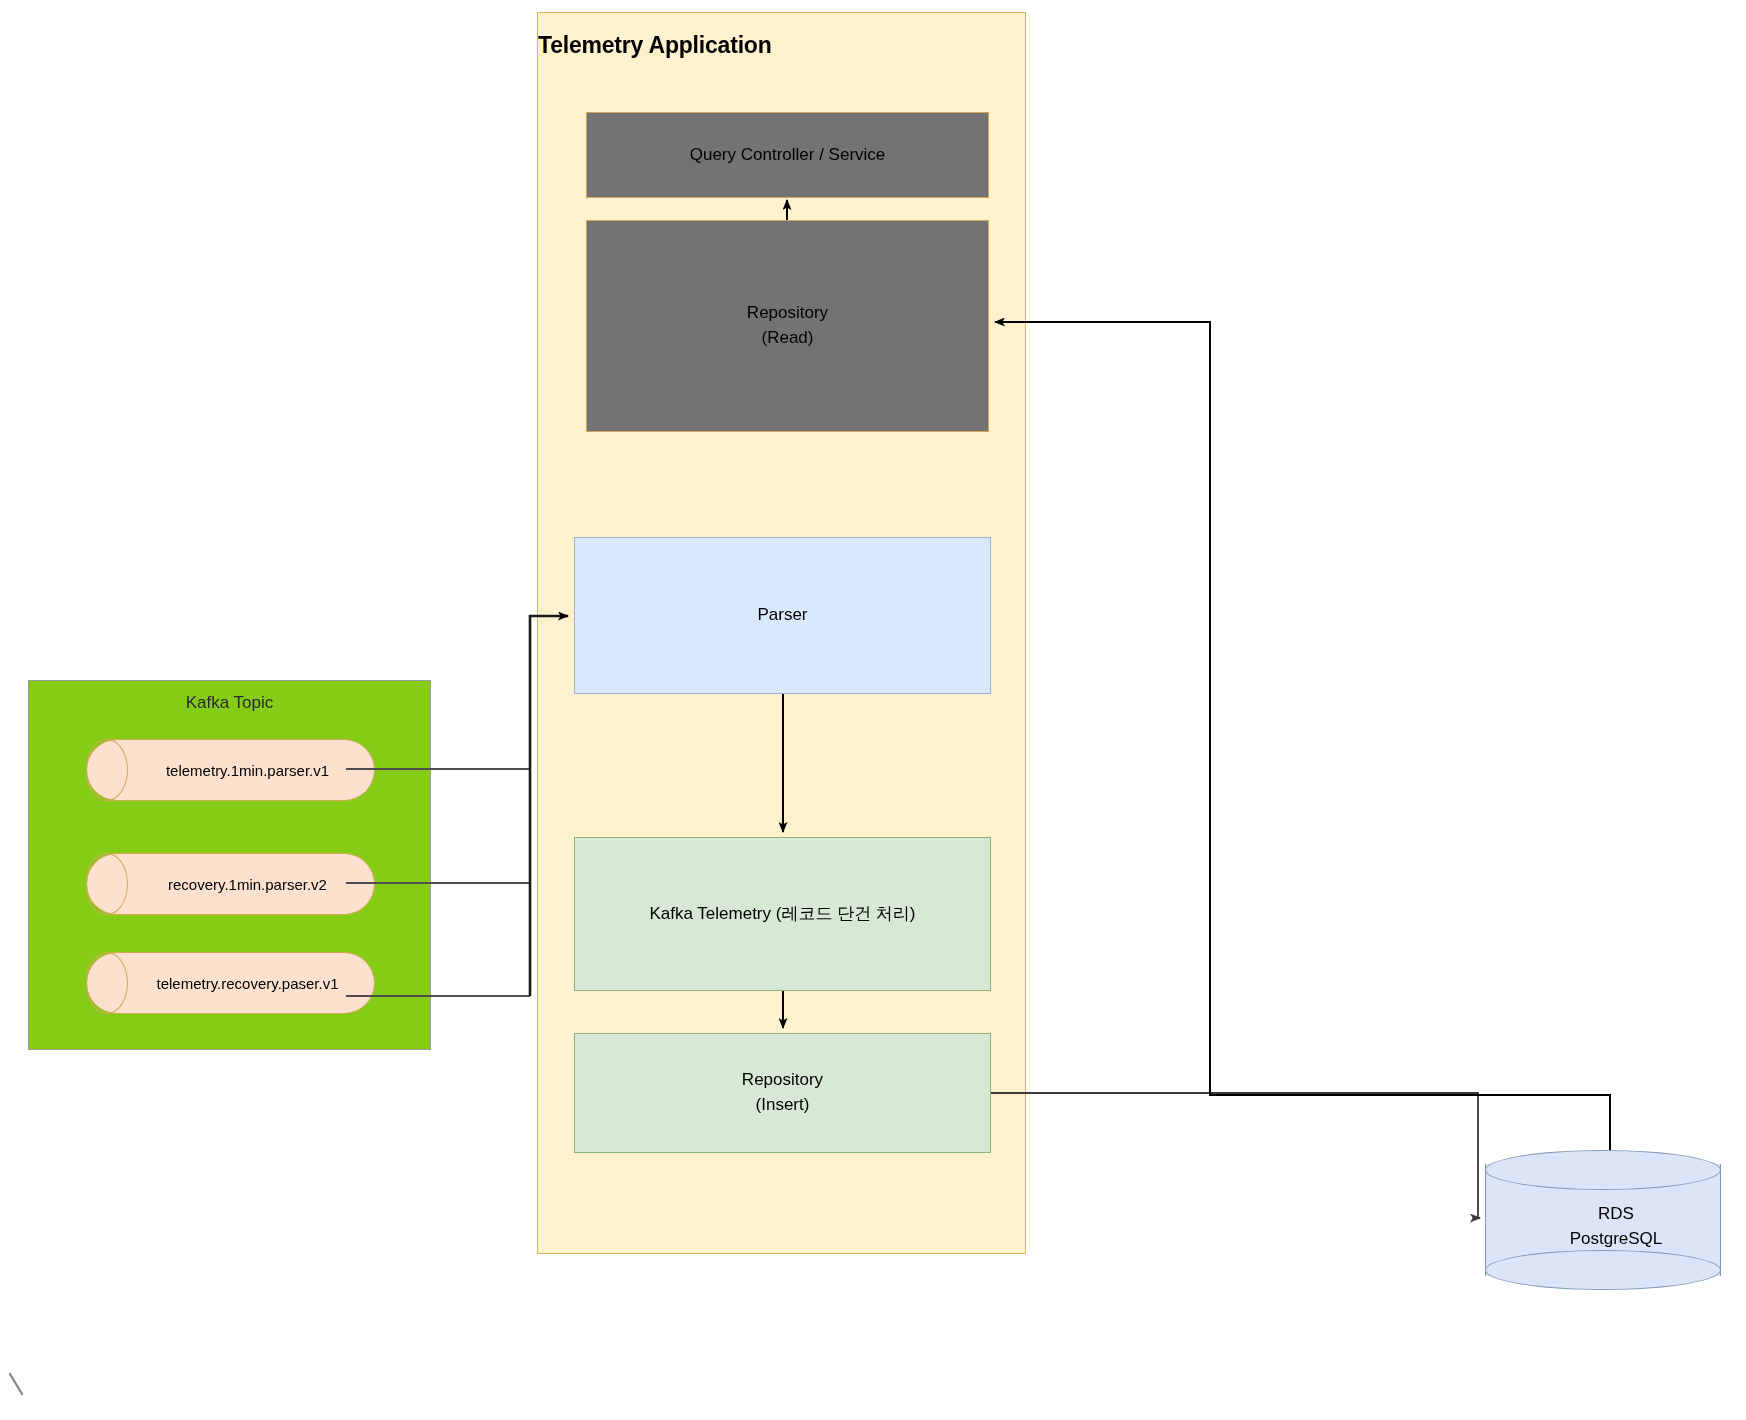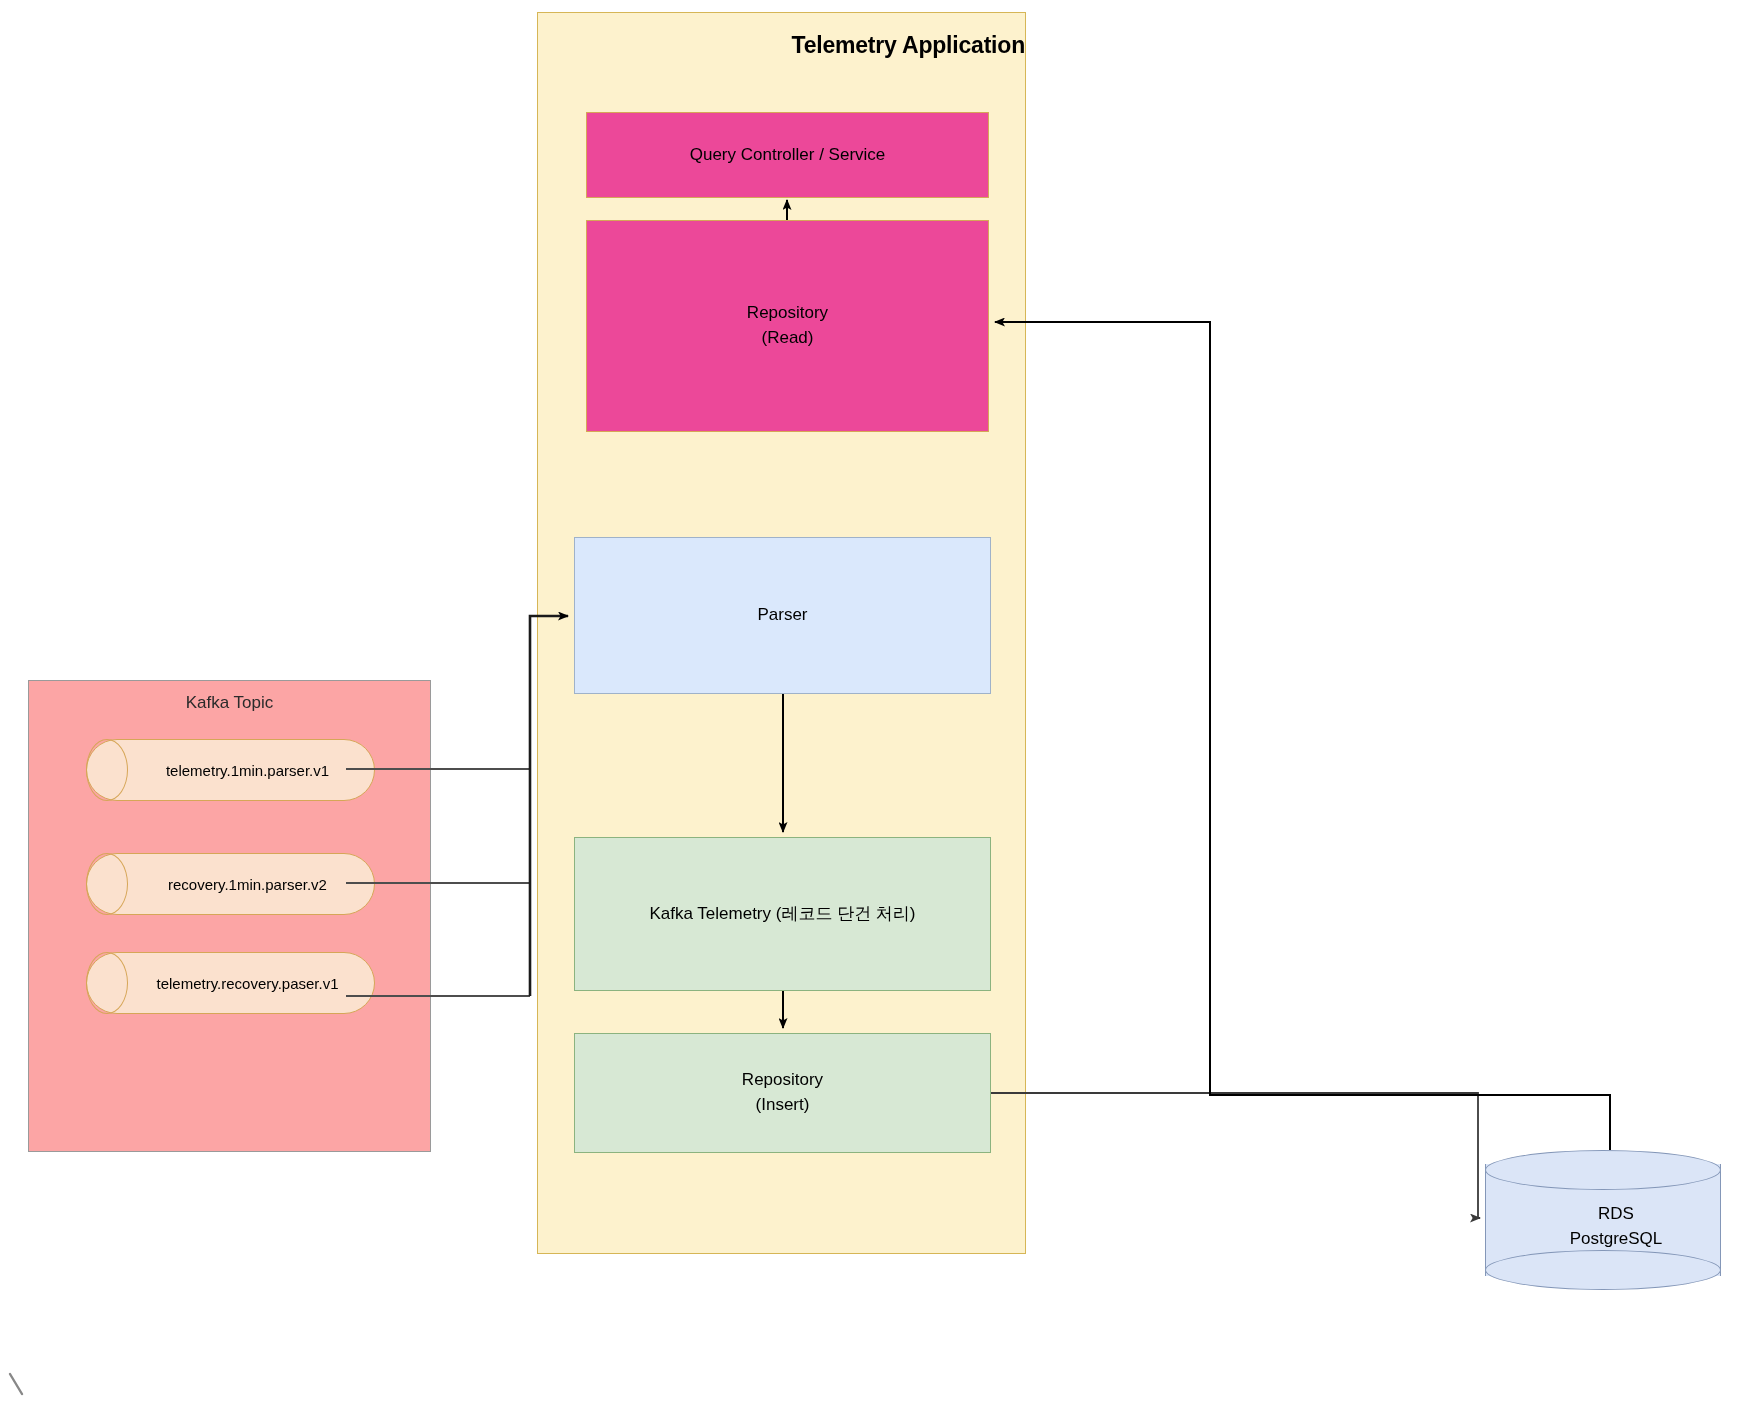--- a/index.html
+++ b/index.html
@@ -38,42 +38,42 @@
     background: #fdf2cd;
     border: 1.6px solid #d6b656;
     align-items: flex-start;
     justify-content: center;
   }
   #app-title {
     position: absolute;
     left: 0;
     right: 0;
     top: 18px;
-    text-align: right;
+    text-align: left;
     font-size: 23px;
     font-weight: bold;
     color: #000;
     letter-spacing: -0.2px;
   }
 
   
   .box {
     position: absolute;
     box-sizing: border-box;
     display: flex;
     align-items: center;
     justify-content: center;
     text-align: center;
     font-size: 17px;
     color: #000;
     white-space: pre-line;
     line-height: 1.45;
   }
   .box-orange {
-    background: #ec4899;
+    background: #737373;
     border: 1.4px solid #d6a657;
   }
   .box-blue {
     background: #dae8fc;
     border: 1.4px solid #9fb2c9;
   }
   .box-green {
     background: #d7e8d4;
     border: 1.4px solid #8bb37f;
   }
@@ -83,23 +83,23 @@
   #parser           { left: 574px; top: 537px;  width: 417px; height: 157px; }
   #kafka-consumer   { left: 574px; top: 837px;  width: 417px; height: 154px; }
   #repository-insert{ left: 574px; top: 1033px; width: 417px; height: 120px; }
 
   
   #kafka-group {
     position: absolute;
     left: 28px;
     top: 680px;
     width: 403px;
-    height: 472px;
-    box-sizing: border-box;
-    background: #fca5a5;
+    height: 370px;
+    box-sizing: border-box;
+    background: #84cc16;
     border: 1.4px solid #9a9a9a;
     padding-left: 36px;
   }
   #kafka-group-title {
     position: absolute;
     left: 0;
     right: 0;
     top: 12px;
     text-align: center;
     font-size: 17px;

